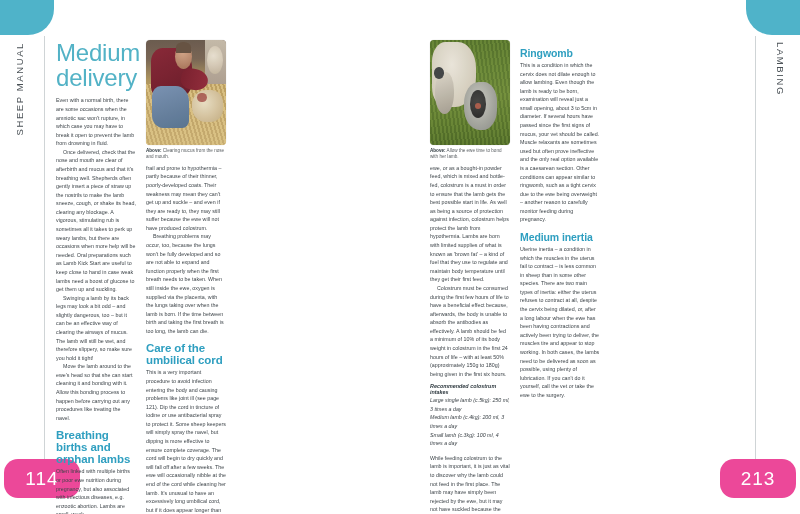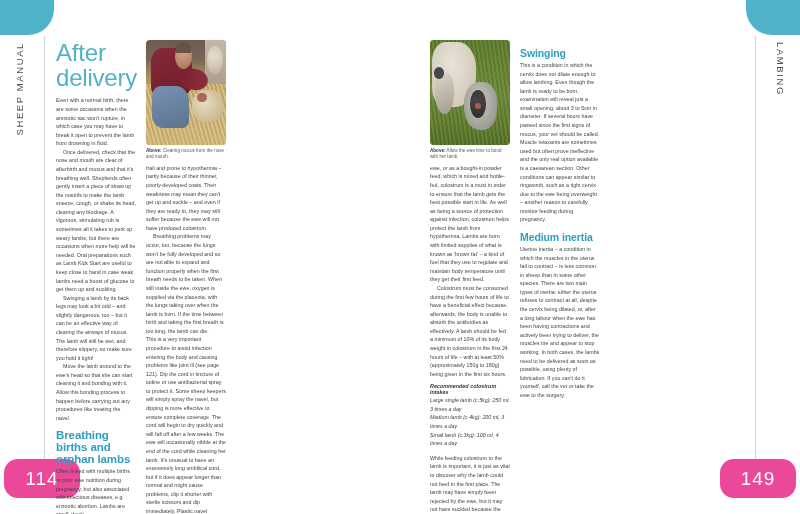--- a/index.html
+++ b/index.html
@@ -129,21 +129,21 @@
   <div class="page page-left">
 
     <div class="corner-tab tab-tl"></div>
     <div class="vrule vrule-left"></div>
     <div class="vhead vhead-left">SHEEP MANUAL</div>
     <div class="pagenum pagenum-left">114</div>
 
     <div class="cols" style="left:56px;top:40px;width:330px;">
 
       <div class="col">
-        <div class="h1">After delivery</div>
+        <div class="h1">Medium delivery</div>
         <p class="noindent">Even with a normal birth, there are some occasions when the amniotic sac won't rupture, in which case you may have to break it open to prevent the lamb from drowning in fluid.</p>
         <p>Once delivered, check that the nose and mouth are clear of afterbirth and mucus and that it's breathing well. Shepherds often gently insert a piece of straw up the nostrils to make the lamb sneeze, cough, or shake its head, clearing any blockage. A vigorous, stimulating rub is sometimes all it takes to perk up weary lambs, but there are occasions when more help will be needed. Oral preparations such as Lamb Kick Start are useful to keep close to hand in case weak lambs need a boost of glucose to get them up and suckling.</p>
         <p>Swinging a lamb by its back legs may look a bit odd – and slightly dangerous, too – but it can be an effective way of clearing the airways of mucus. The lamb will still be wet, and therefore slippery, so make sure you hold it tight!</p>
         <p>Move the lamb around to the ewe's head so that she can start cleaning it and bonding with it. Allow this bonding process to happen before carrying out any procedures like treating the navel.</p>
 
         <div class="h2 big">Breathing births and orphan lambs</div>
         <p class="noindent">Often linked with multiple births or poor ewe nutrition during pregnancy, but also associated with infectious diseases, e.g. enzootic abortion. Lambs are small, weak,</p>
 
       </div>
 
@@ -162,32 +162,33 @@
           <div class="photo-tint"></div>
         </div>
 
         <div class="caption">
           <b>Above:</b><span> Clearing mucus from the nose and mouth.</span>
         </div>
 
         <p class="noindent">frail and prone to hypothermia – partly because of their thinner, poorly-developed coats. Their weakness may mean they can't get up and suckle – and even if they are ready to, they may still suffer because the ewe will not have produced colostrum.</p>
         <p>Breathing problems may occur, too, because the lungs won't be fully developed and so are not able to expand and function properly when the first breath needs to be taken. When still inside the ewe, oxygen is supplied via the placenta, with the lungs taking over when the lamb is born. If the time between birth and taking the first breath is too long, the lamb can die.</p>
 
+        <div class="h2 big">Care of the umbilical cord</div>
         <p class="noindent">This is a very important procedure to avoid infection entering the body and causing problems like joint ill (see page 121). Dip the cord in tincture of iodine or use antibacterial spray to protect it. Some sheep keepers will simply spray the navel, but dipping is more effective to ensure complete coverage. The cord will begin to dry quickly and will fall off after a few weeks. The ewe will occasionally nibble at the end of the cord while cleaning her lamb. It's unusual to have an excessively long umbilical cord, but if it does appear longer than normal and might cause problems, clip it shorter with sterile scissors and dip immediately. Plastic navel clamps, which clip tight at the base of the cord, can also be used. Some people prefer to use these instead of pungent iodine because some ewes can be confused if their lamb smells strange and may not recognise it as their own.</p>
 
       </div>
     </div>
   </div>
 
   <div class="page page-right">
 
     <div class="corner-tab tab-tr"></div>
     <div class="vrule vrule-right"></div>
     <div class="vhead vhead-right">LAMBING</div>
-    <div class="pagenum pagenum-right">149</div>
+    <div class="pagenum pagenum-right">213</div>
 
     <div class="cols" style="left:30px;top:40px;width:330px;">
 
       <div class="col">
         <div class="photo ph3" style="width:80px;height:105px;">
           <div class="grass"></div>
           <div class="ewe"></div>
           <div class="ewehead"></div>
           <div class="eweear"></div>
           <div class="lamb3"></div>
@@ -209,21 +210,21 @@
           <div class="line">Medium lamb (c.4kg): 200 ml, 3 times a day</div>
           <div class="line">Small lamb (c.3kg): 100 ml, 4 times a day</div>
         </div>
 
         <p class="noindent" style="margin-top:6px;">While feeding colostrum to the lamb is important, it is just as vital to discover why the lamb could not feed in the first place. The lamb may have simply been rejected by the ewe, but it may not have suckled because the udder was inflamed with mastitis. Care of the ewe, as well as the newborn lamb, is equally important.</p>
 
       </div>
 
       <div class="col">
 
-        <div class="h2">Swinging</div>
+        <div class="h2">Ringwomb</div>
         <p class="noindent">This is a condition in which the cervix does not dilate enough to allow lambing. Even though the lamb is ready to be born, examination will reveal just a small opening, about 3 to 5cm in diameter. If several hours have passed since the first signs of mucus, your vet should be called. Muscle relaxants are sometimes used but often prove ineffective and the only real option available is a caesarean section. Other conditions can appear similar to ringwomb, such as a tight cervix due to the ewe being overweight – another reason to carefully monitor feeding during pregnancy.</p>
 
         <div class="h2">Medium inertia</div>
         <p class="noindent">Uterine inertia – a condition in which the muscles in the uterus fail to contract – is less common in sheep than in some other species. There are two main types of inertia: either the uterus refuses to contract at all, despite the cervix being dilated, or, after a long labour when the ewe has been having contractions and actively been trying to deliver, the muscles tire and appear to stop working. In both cases, the lambs need to be delivered as soon as possible, using plenty of lubrication. If you can't do it yourself, call the vet or take the ewe to the surgery.</p>
 
       </div>
     </div>
   </div>
 
 </div>

